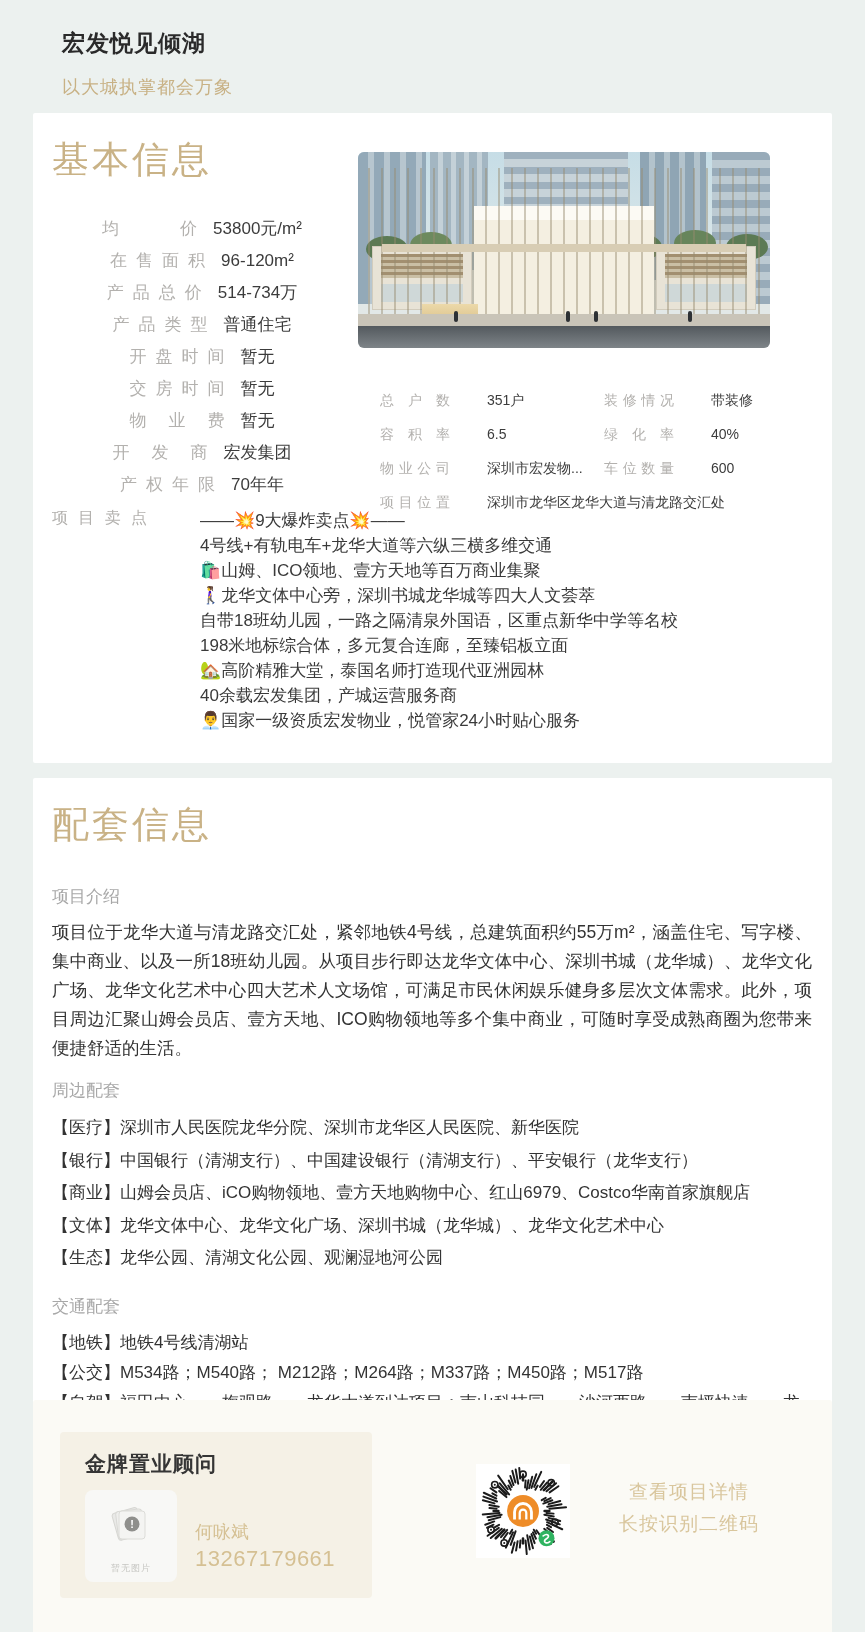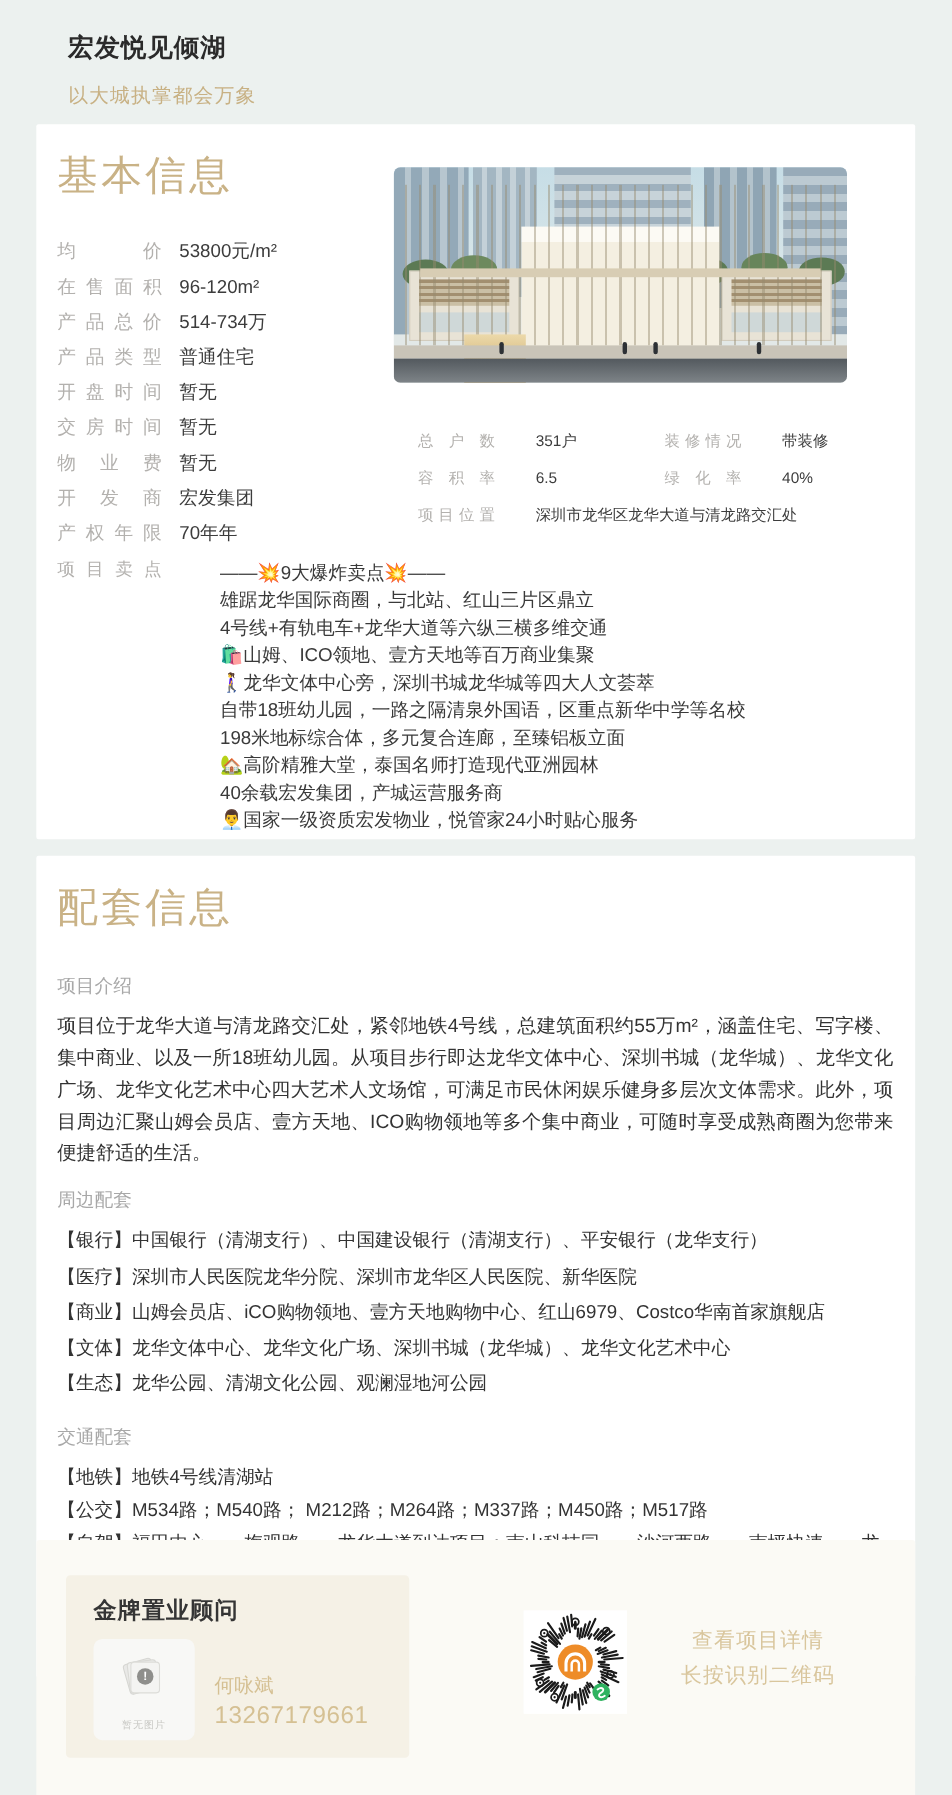--- a/index.html
+++ b/index.html
@@ -12,21 +12,21 @@
   
   .hdr{position:absolute;left:62px;top:28px;}
   .hdr .title{font-size:23px;font-weight:bold;color:#2a2a2a;letter-spacing:1px;}
   .hdr .subtitle{margin-top:16px;font-size:18px;color:#c8b184;letter-spacing:1px;}
   
   .card{position:absolute;left:33px;width:799px;background:#ffffff;border-radius:2px;overflow:hidden;box-sizing:border-box;}
   .card-basic{top:113px;height:650px;padding:28px 20px 0 19px;}
   .card-fac{top:778px;height:747px;padding:28px 20px 0 19px;}
   .gold-h{font-size:37px;font-weight:500;color:#c9b286;letter-spacing:3px;line-height:1;margin:0 0 42px 0;}
   
-  .field{display:flex;margin-bottom:15px;font-size:17px;line-height:17px;}
+  .field{display:flex;margin-bottom:15px;font-size:17px;line-height:17px;justify-content:center;}
   .flabel{width:95px;color:#b3b1ae;text-align:justify;text-align-last:justify;flex:none;}
   .fvalue{margin-left:16px;color:#3c3c3c;white-space:nowrap;}
   .left-col{width:300px;}
   
   .right-col{position:absolute;left:325px;top:39px;width:456px;}
   .right-grid{margin-top:44px;padding-left:22px;}
   .rrow{display:flex;margin-bottom:17px;}
   .rfield{display:flex;font-size:14px;line-height:17px;gap:24px;}
   .rfield.first{width:224px;flex:none;}
   .rlabel{width:70px;color:#b3b1ae;text-align:justify;text-align-last:justify;flex:none;}
@@ -176,55 +176,64 @@
         <div class="rfield first">
             <span class="rlabel">容积率</span>
             <span class="rvalue">6.5</span>
           </div>
         <div class="rfield">
             <span class="rlabel">绿化率</span>
             <span class="rvalue">40%</span>
           </div>
       </div>
       <div class="rrow">
+        <div class="rfield first">
+            <span class="rlabel">物业公司</span>
+            <span class="rvalue">深圳市宏发物...</span>
+          </div>
+        <div class="rfield">
+            <span class="rlabel">车位数量</span>
+            <span class="rvalue">600</span>
+          </div>
+      </div>
+      <div class="rrow">
         <div class="rfield">
             <span class="rlabel">项目位置</span>
             <span class="rvalue">深圳市龙华区龙华大道与清龙路交汇处</span>
           </div>
       </div>
     </div>
   </div>
 
   <div class="sellpoints">
     <span class="flabel">项目卖点</span>
     <div class="sp-lines">
       <div>——💥9大爆炸卖点💥——</div>
-      <div>雄踞龙华国际商圈，与北站、红山三片区鼎立</div>
       <div>4号线+有轨电车+龙华大道等六纵三横多维交通</div>
       <div>🛍️山姆、ICO领地、壹方天地等百万商业集聚</div>
       <div>🚶‍♀️龙华文体中心旁，深圳书城龙华城等四大人文荟萃</div>
       <div>自带18班幼儿园，一路之隔清泉外国语，区重点新华中学等名校</div>
       <div>198米地标综合体，多元复合连廊，至臻铝板立面</div>
       <div>🏡高阶精雅大堂，泰国名师打造现代亚洲园林</div>
       <div>40余载宏发集团，产城运营服务商</div>
       <div>👨‍💼国家一级资质宏发物业，悦管家24小时贴心服务</div>
     </div>
   </div>
 </section>
 
 <section class="card card-fac">
   <h2 class="gold-h">配套信息</h2>
 
   <div class="subhead">项目介绍</div>
   <p class="para">项目位于龙华大道与清龙路交汇处，紧邻地铁4号线，总建筑面积约55万m²，涵盖住宅、写字楼、集中商业、以及一所18班幼儿园。从项目步行即达龙华文体中心、深圳书城（龙华城）、龙华文化广场、龙华文化艺术中心四大艺术人文场馆，可满足市民休闲娱乐健身多层次文体需求。此外，项目周边汇聚山姆会员店、壹方天地、ICO购物领地等多个集中商业，可随时享受成熟商圈为您带来便捷舒适的生活。</p>
 
   <div class="subhead">周边配套</div>
   <div class="plist">
+    <div class="pl-item">【医疗】深圳市人民医院龙华分院、深圳市龙华区人民医院、新华医院</div>
     <div class="pl-item">【银行】中国银行（清湖支行）、中国建设银行（清湖支行）、平安银行（龙华支行）</div>
-    <div class="pl-item">【医疗】深圳市人民医院龙华分院、深圳市龙华区人民医院、新华医院</div>
     <div class="pl-item">【商业】山姆会员店、iCO购物领地、壹方天地购物中心、红山6979、Costco华南首家旗舰店</div>
     <div class="pl-item">【文体】龙华文体中心、龙华文化广场、深圳书城（龙华城）、龙华文化艺术中心</div>
     <div class="pl-item">【生态】龙华公园、清湖文化公园、观澜湿地河公园</div>
   </div>
 
   <div class="subhead">交通配套</div>
   <div class="plist" style="line-height:30px;">
     <div class="pl-item">【地铁】地铁4号线清湖站</div>
     <div class="pl-item">【公交】M534路；M540路； M212路；M264路；M337路；M450路；M517路</div>
     <div class="pl-item">【自驾】福田中心——梅观路——龙华大道到达项目；南山科技园——沙河西路——南坪快速——龙华大道到达项目；罗湖中心区——笋岗西路——梅观路——珠三角环线高速——龙华大道到达项目；宝安中心区——宝安大道——北环大道——福龙路——龙华大道到达项目</div>

